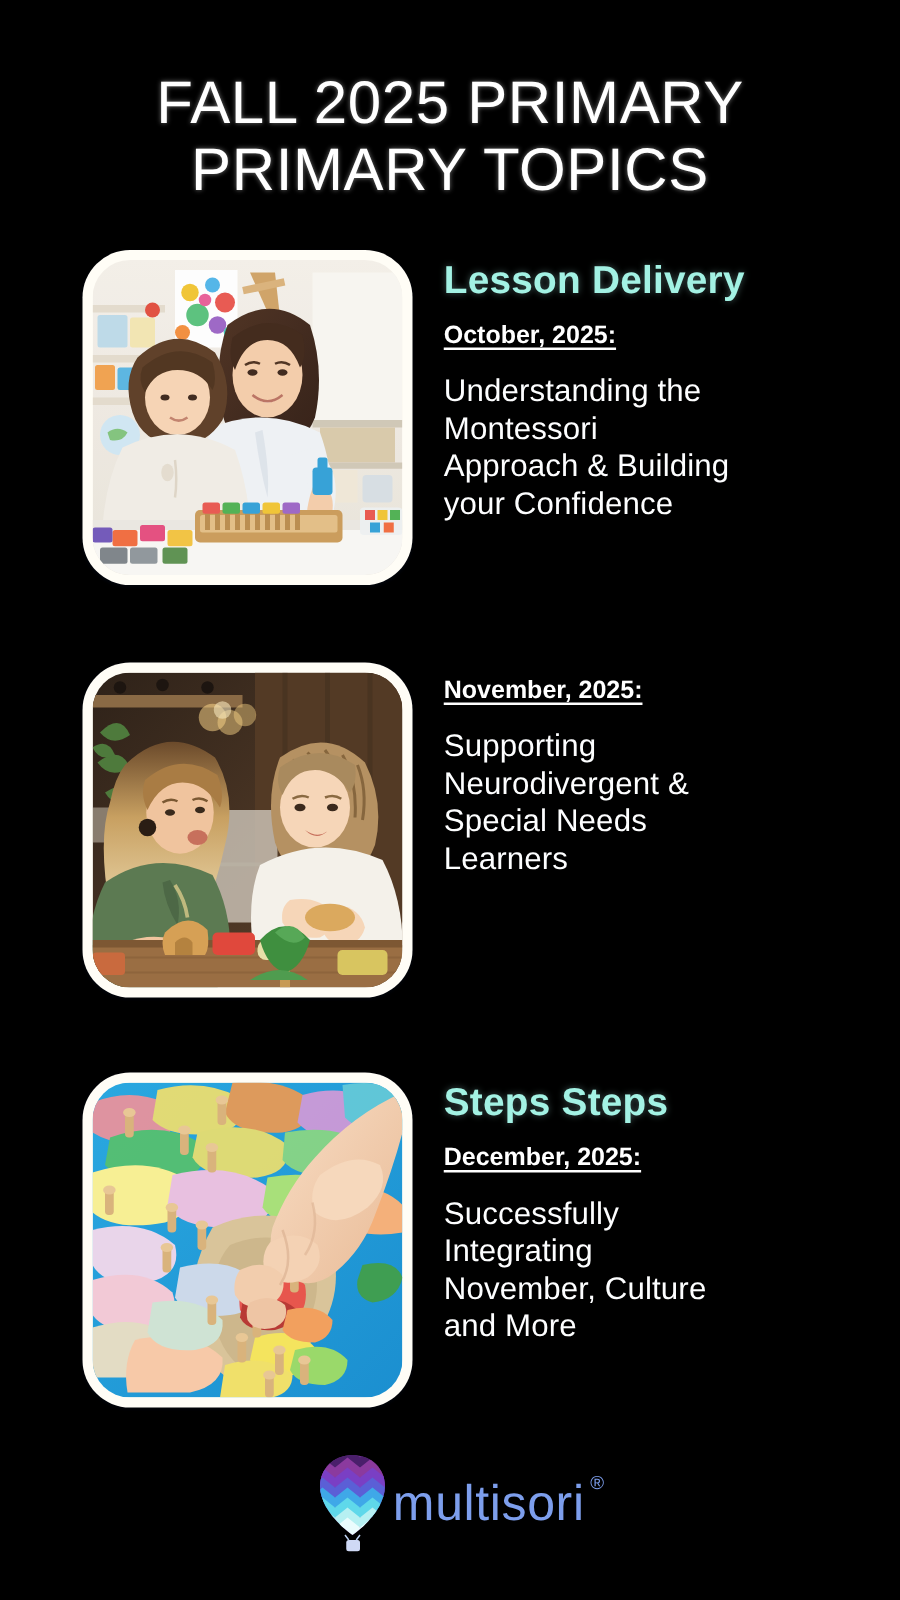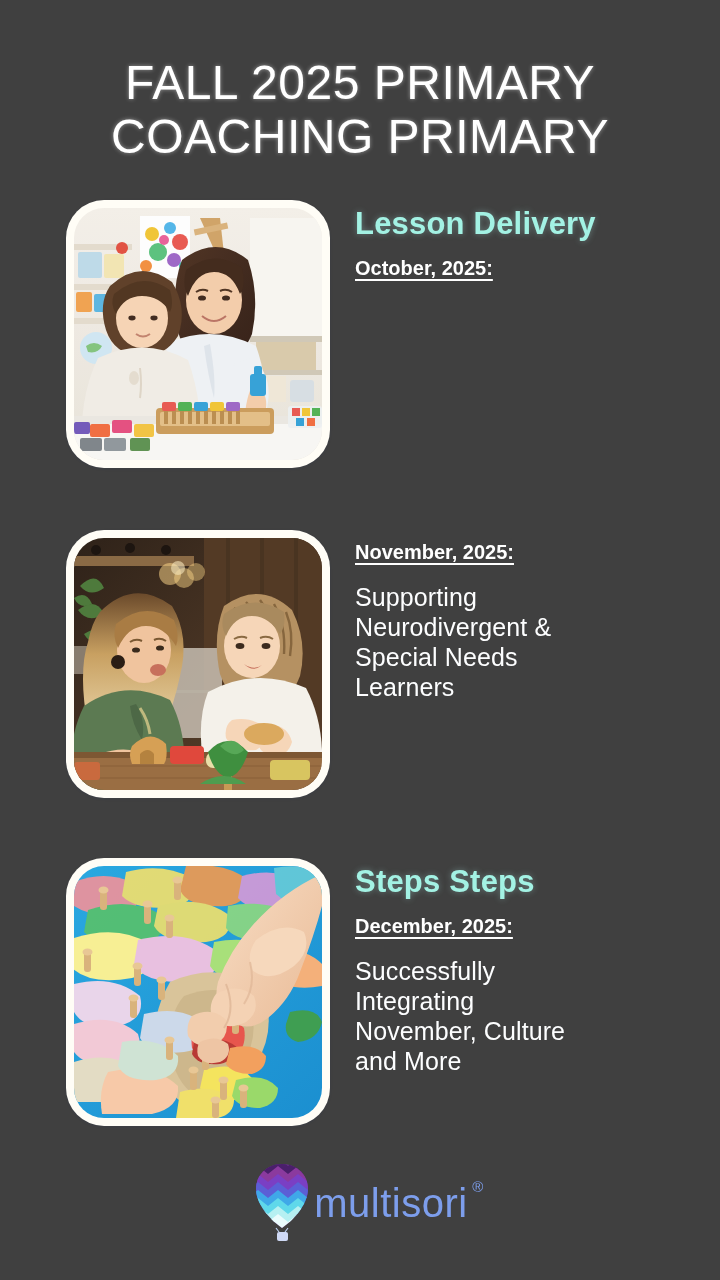--- a/index.html
+++ b/index.html
@@ -14,21 +14,21 @@
   body {
     background:#5C97FF;
     font-family:"Liberation Sans", sans-serif;
     -webkit-font-smoothing:antialiased;
   }
 
   .poster {
     position:relative;
     width:720px;
     height:1280px;
-    background:#404040;
+    background:#000000;
   }
 
   
   .title-block {
     position:absolute;
     top:56px;
     left:0;
     width:720px;
     text-align:center;
     padding:0 30px;
@@ -141,21 +141,21 @@
     line-height:15px;
   }
 </style>
 </head>
 <body>
 
 <div class="poster">
 
   <div class="title-block">
     <span class="title-line">FALL 2025 PRIMARY</span>
-    <span class="title-line">COACHING PRIMARY</span>
+    <span class="title-line">PRIMARY TOPICS</span>
   </div>
 
   <div class="section section-1">
     <div class="photo-card">
       <div class="photo">
         <svg viewBox="0 0 248 252" preserveAspectRatio="none" aria-hidden="true">
           <defs>
             <linearGradient id="s1wall" x1="0" y1="0" x2="0" y2="1">
               <stop offset="0" stop-color="#f3efe8"></stop>
                 <stop offset="1" stop-color="#e8e2d8"></stop>
@@ -272,20 +272,24 @@
             <rect x="222" y="210" width="8" height="8" fill="#2f9fd6"></rect>
             <rect x="233" y="210" width="8" height="8" fill="#f06a3c"></rect>
           </g>
           <rect x="0" y="0" width="248" height="252" fill="#ffffff" opacity="0.04"></rect>
         </svg>
       </div>
     </div>
     <div class="text-col">
       <div class="topic-heading">Lesson Delivery</div>
       <div class="topic-date">October, 2025:</div>
+      <div class="topic-desc">Understanding the
+Montessori
+Approach &amp; Building
+your Confidence</div>
     </div>
   </div>
 
   <div class="section section-2">
     <div class="photo-card">
       <div class="photo">
         <svg viewBox="0 0 248 252" preserveAspectRatio="none" aria-hidden="true">
           <defs>
             <linearGradient id="s2bg" x1="0" y1="0" x2="1" y2="1">
               <stop offset="0" stop-color="#2e2219"></stop>

